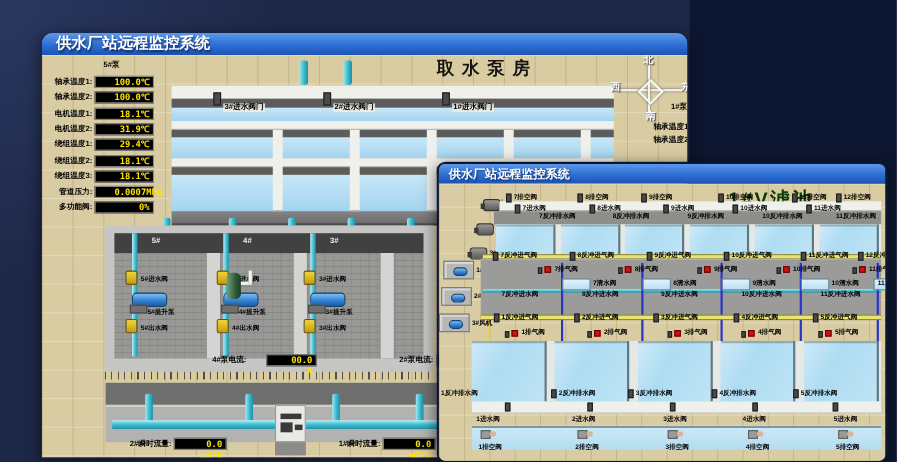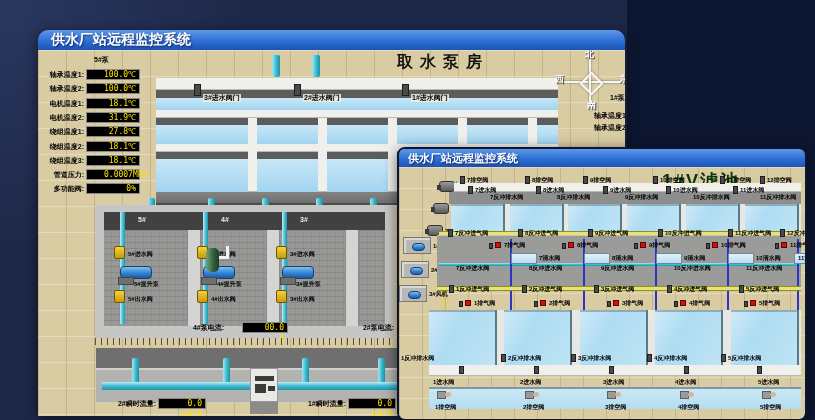--- a/index.html
+++ b/index.html
@@ -31,21 +31,21 @@
     letter-spacing:7px;text-align:center;}
   #frontscene .scene-title{left:244px;top:2px;width:116px;font-size:18px;
     letter-spacing:2px;text-align:center;color:#0a3a0a;}
   
   .slbl{font-size:7px;font-weight:bold;color:#000;white-space:nowrap;line-height:1.2;}
   .flbl{font-size:6px;font-weight:bold;color:#000;white-space:nowrap;line-height:1.1;}
   .ra{text-align:right;}
   .plate{background:rgba(240,238,228,.85);padding:0 1px;}
   .blbl{font-size:7px;font-weight:bold;color:#eee;white-space:nowrap;}
   .vbox{background:#000;border:1px solid #8a8a8a;color:#ffe400;
-    font-family:"DejaVu Sans Mono",monospace;font-size:8px;font-weight:normal;
+    font-family:"DejaVu Sans Mono",monospace;font-size:8px;font-weight:bold;
     text-align:right;padding-right:3px;line-height:10px;box-sizing:border-box;padding-left:17px;}
   .wht{background:#efefec;box-shadow:inset 0 -1px 0 #b9b9b4;}
   .g1{background:#5c5c5c;}
   .wat{background:linear-gradient(#c7e7f7,#a2d4ef);}
   .wat2{background:linear-gradient(120deg,#cfeaf8 0%,#aedcf2 40%,#bfe4f5 100%);
     border-right:2px solid #5a7a8a;box-shadow:inset 0 2px 0 rgba(90,110,120,.45);}
   .wallF{background:linear-gradient(#848484,#6a6a6a);box-shadow:inset 0 -2px 0 #4c4c4c;}
   .pillarT{background:linear-gradient(90deg,#9fe9f2 0%,#39b9cd 55%,#1f8fa5 100%);
     border-radius:2px;}
   .pipeT{background:linear-gradient(#bdeef6 0%,#44c0d4 45%,#1f93a9 100%);}
@@ -135,21 +135,21 @@
         <div class="a slbl" style="left: 56px; top: 6px;">5#泵</div>
         <div class="a slbl ra" style="left: 0px; top: 21px; width: 46px; height: 9px;">轴承温度1:</div>
         <div class="a vbox" style="left: 48px; top: 19px; width: 54px; height: 11px;">100.0℃</div>
         <div class="a slbl ra" style="left: 0px; top: 35.3px; width: 46px; height: 9px;">轴承温度2:</div>
         <div class="a vbox" style="left: 48px; top: 33.3px; width: 54px; height: 11px;">100.0℃</div>
         <div class="a slbl ra" style="left: 0px; top: 49.6px; width: 46px; height: 9px;">电机温度1:</div>
         <div class="a vbox" style="left: 48px; top: 47.6px; width: 54px; height: 11px;">18.1℃</div>
         <div class="a slbl ra" style="left: 0px; top: 63.9px; width: 46px; height: 9px;">电机温度2:</div>
         <div class="a vbox" style="left: 48px; top: 61.9px; width: 54px; height: 11px;">31.9℃</div>
         <div class="a slbl ra" style="left: 0px; top: 78.2px; width: 46px; height: 9px;">绕组温度1:</div>
-        <div class="a vbox" style="left: 48px; top: 76.2px; width: 54px; height: 11px;">27.8℃</div>
+        <div class="a vbox" style="left: 48px; top: 76.2px; width: 54px; height: 11px;">29.4℃</div>
         <div class="a slbl ra" style="left: 0px; top: 92.5px; width: 46px; height: 9px;">绕组温度2:</div>
         <div class="a vbox" style="left: 48px; top: 90.5px; width: 54px; height: 11px;">18.1℃</div>
         <div class="a slbl ra" style="left: 0px; top: 106.8px; width: 46px; height: 9px;">绕组温度3:</div>
         <div class="a vbox" style="left: 48px; top: 104.8px; width: 54px; height: 11px;">18.1℃</div>
         <div class="a slbl ra" style="left: 0px; top: 121.1px; width: 46px; height: 9px;">管道压力:</div>
         <div class="a vbox" style="left: 48px; top: 119.1px; width: 54px; height: 11px;">0.0007MPa</div>
         <div class="a slbl ra" style="left: 0px; top: 135.4px; width: 46px; height: 9px;">多功能阀:</div>
         <div class="a vbox" style="left: 48px; top: 133.4px; width: 54px; height: 11px;">0%</div>
         <div class="a roomW" style="left: 57px; top: 155px; width: 299px; height: 133px;"></div>
         <div class="a roomD" style="left: 66px; top: 162px; width: 281px; height: 18px;"></div>

